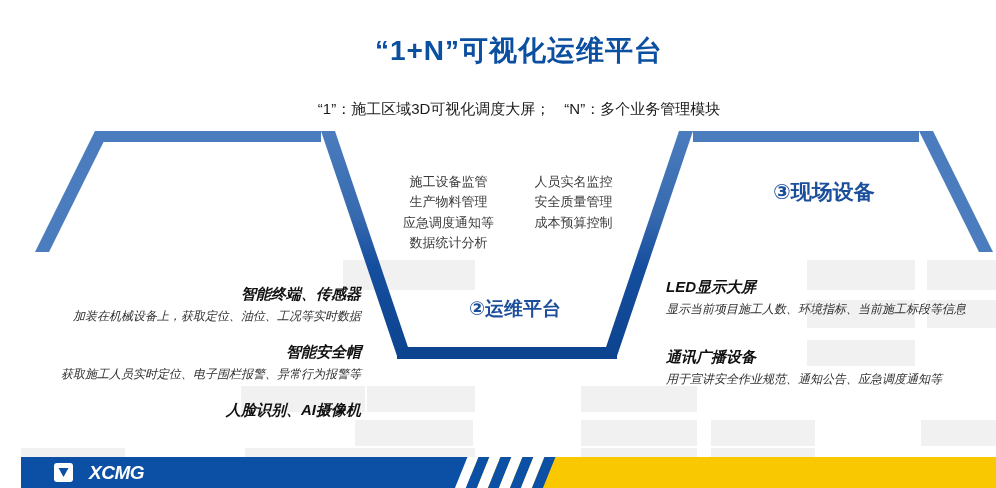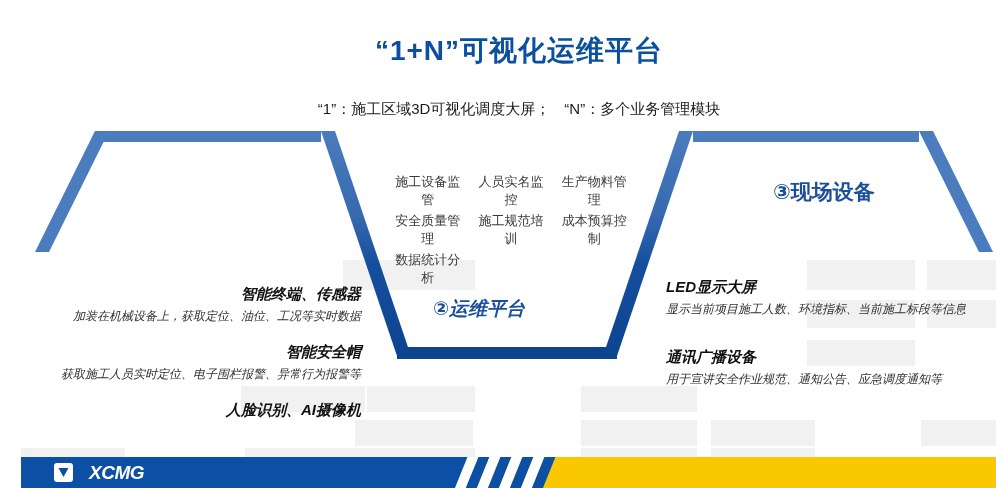--- a/index.html
+++ b/index.html
@@ -76,30 +76,30 @@
 
   .pillar-label {
     position: absolute;
     font-size: 21px;
     font-weight: bold;
     color: #1b4f9c;
     white-space: nowrap;
   }
   .pillar-left   { top: 182px; left: 112px; }
   .pillar-right  { top: 178px; left: 752px; }
-  .pillar-center { top: 296px; left: 412px; font-size: 19px; font-style: italic; }
+  .pillar-center { top: 296px; left: 448px; font-size: 19px; }
 
   
   .modules {
     position: absolute;
     top: 173px;
     left: 374px;
     width: 232px;
     display: grid;
-    grid-template-columns: 1fr 1fr 1fr;
+    grid-template-columns: 1fr 1fr;
     row-gap: 2px;
     column-gap: 18px;
     font-size: 13px;
     color: #3a3a3a;
     text-align: center;
     line-height: 1.42;
   }
 
   
   .side-block { position: absolute; font-style: italic; }
@@ -259,21 +259,21 @@
     </div>
 
     <div class="pillar-label pillar-right">③现场设备</div>
     <div class="pillar-label pillar-center">②运维平台</div>
 
     <div class="modules">
       <div>施工设备监管</div>
       <div>人员实名监控</div>
       <div>生产物料管理</div>
       <div>安全质量管理</div>
-      <div>施工规范培训</div>
+      <div>应急调度通知等</div>
       <div>成本预算控制</div>
       <div>数据统计分析</div>
     </div>
 
     <div class="side-block side-left l1">
       <p class="block-title">智能终端、传感器</p>
       <p class="block-desc">加装在机械设备上，获取定位、油位、工况等实时数据</p>
     </div>
     <div class="side-block side-left l2">
       <p class="block-title">智能安全帽</p>

